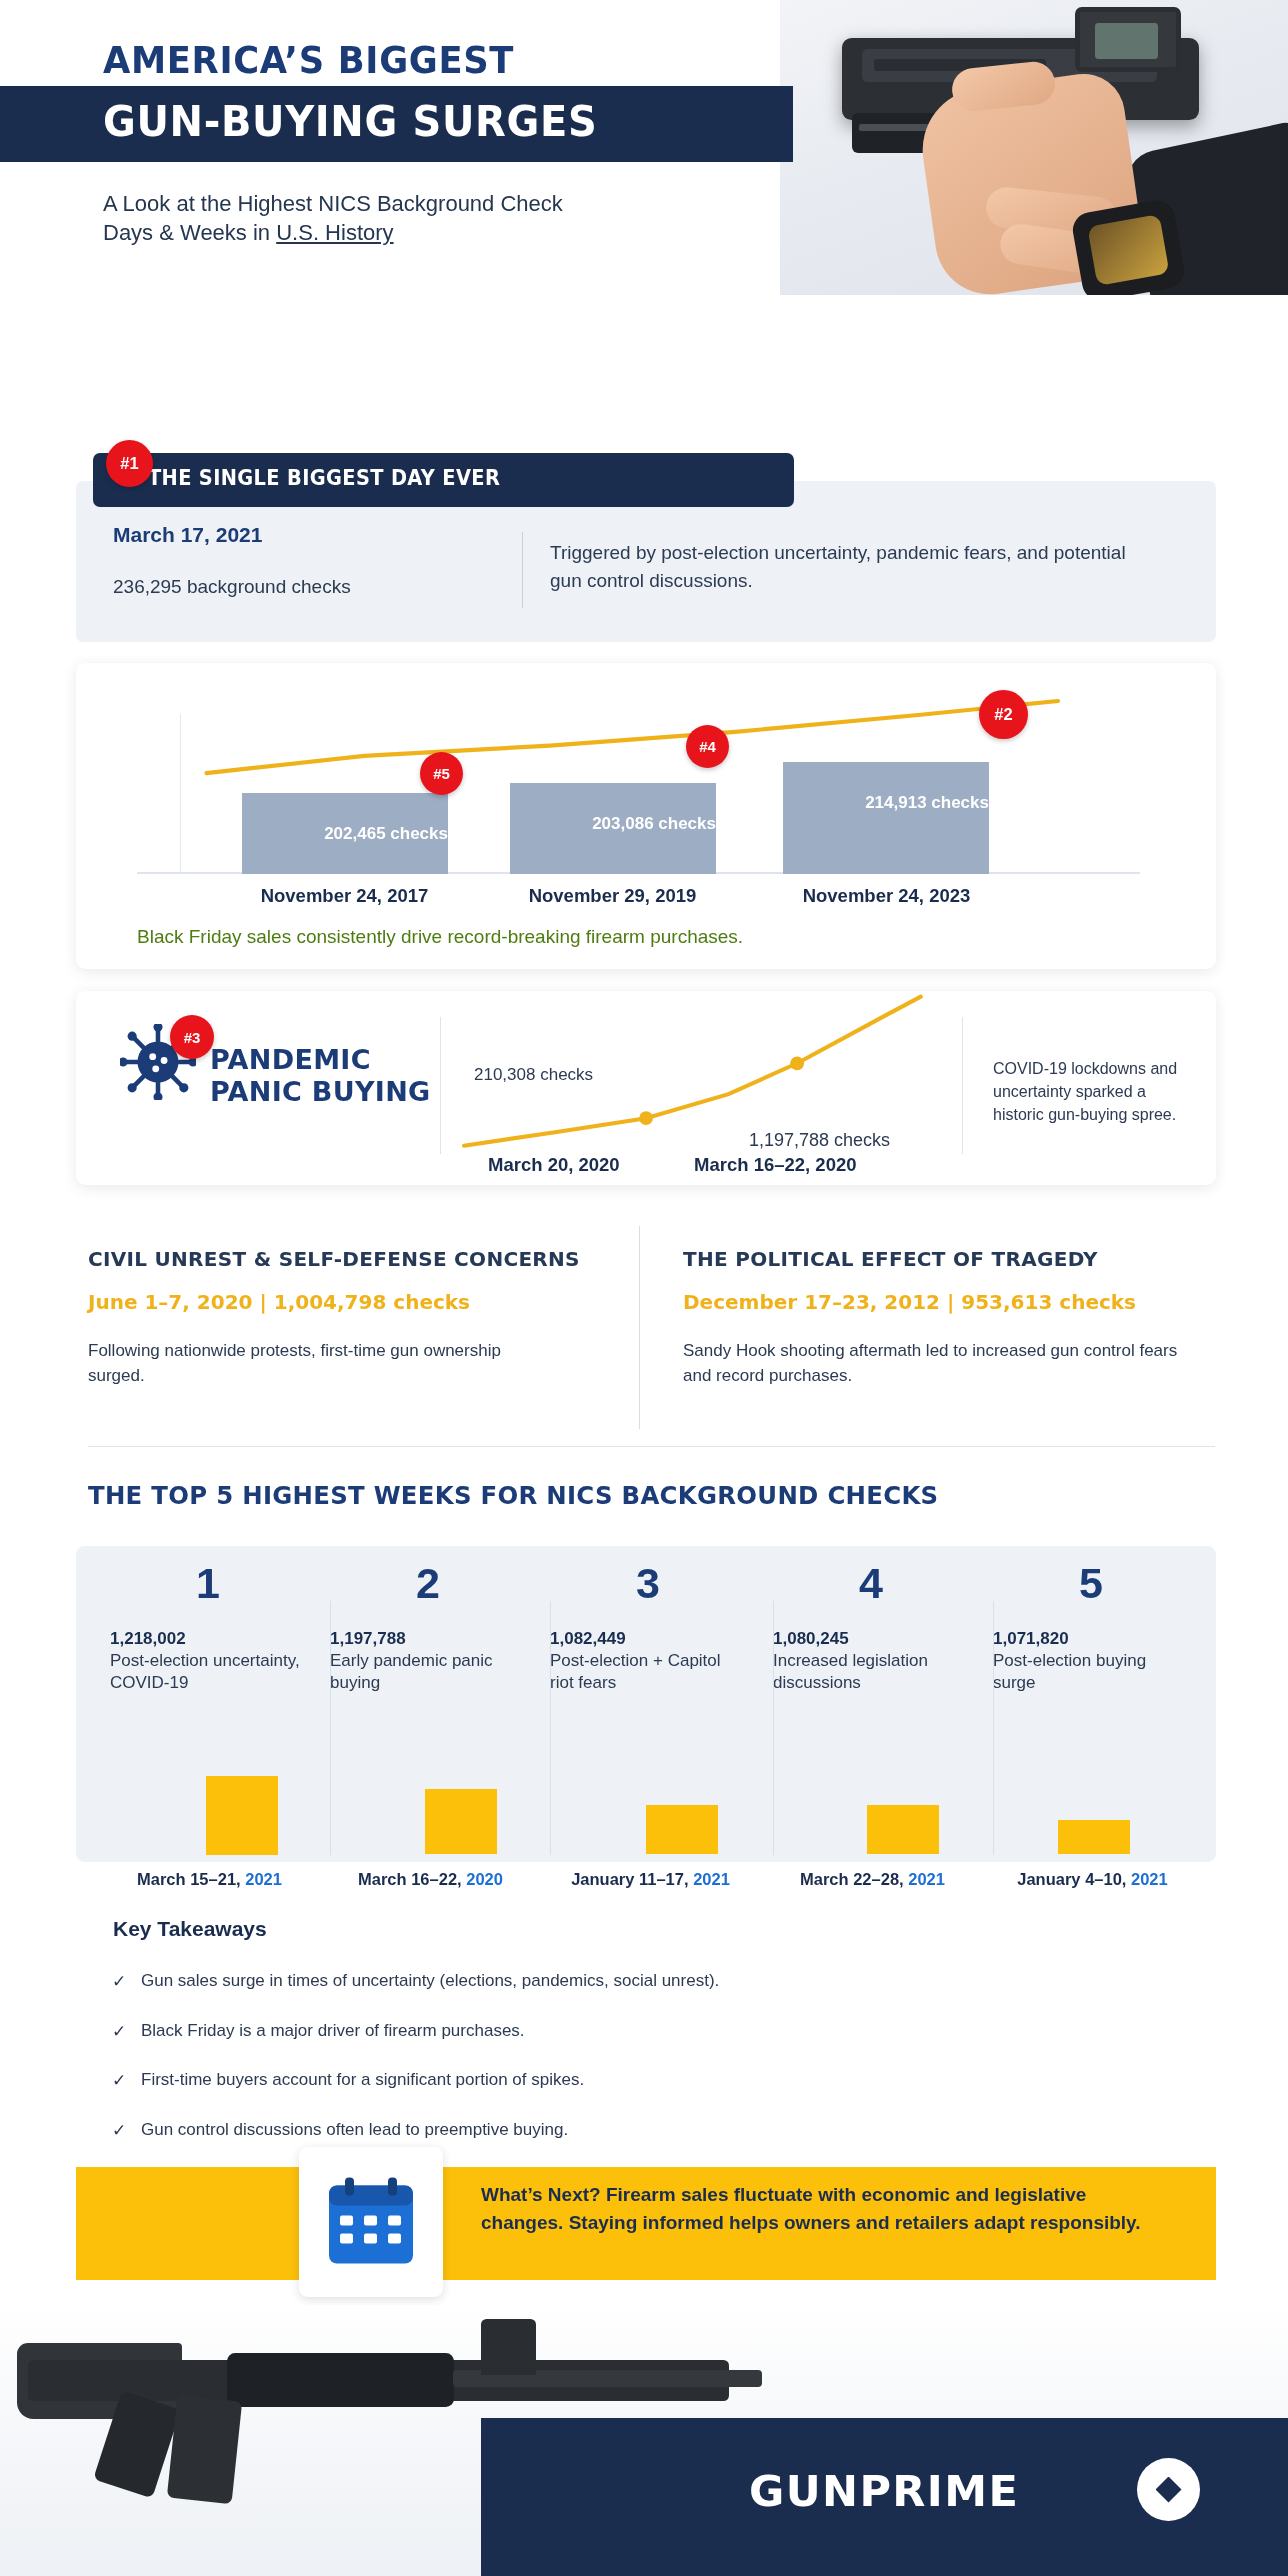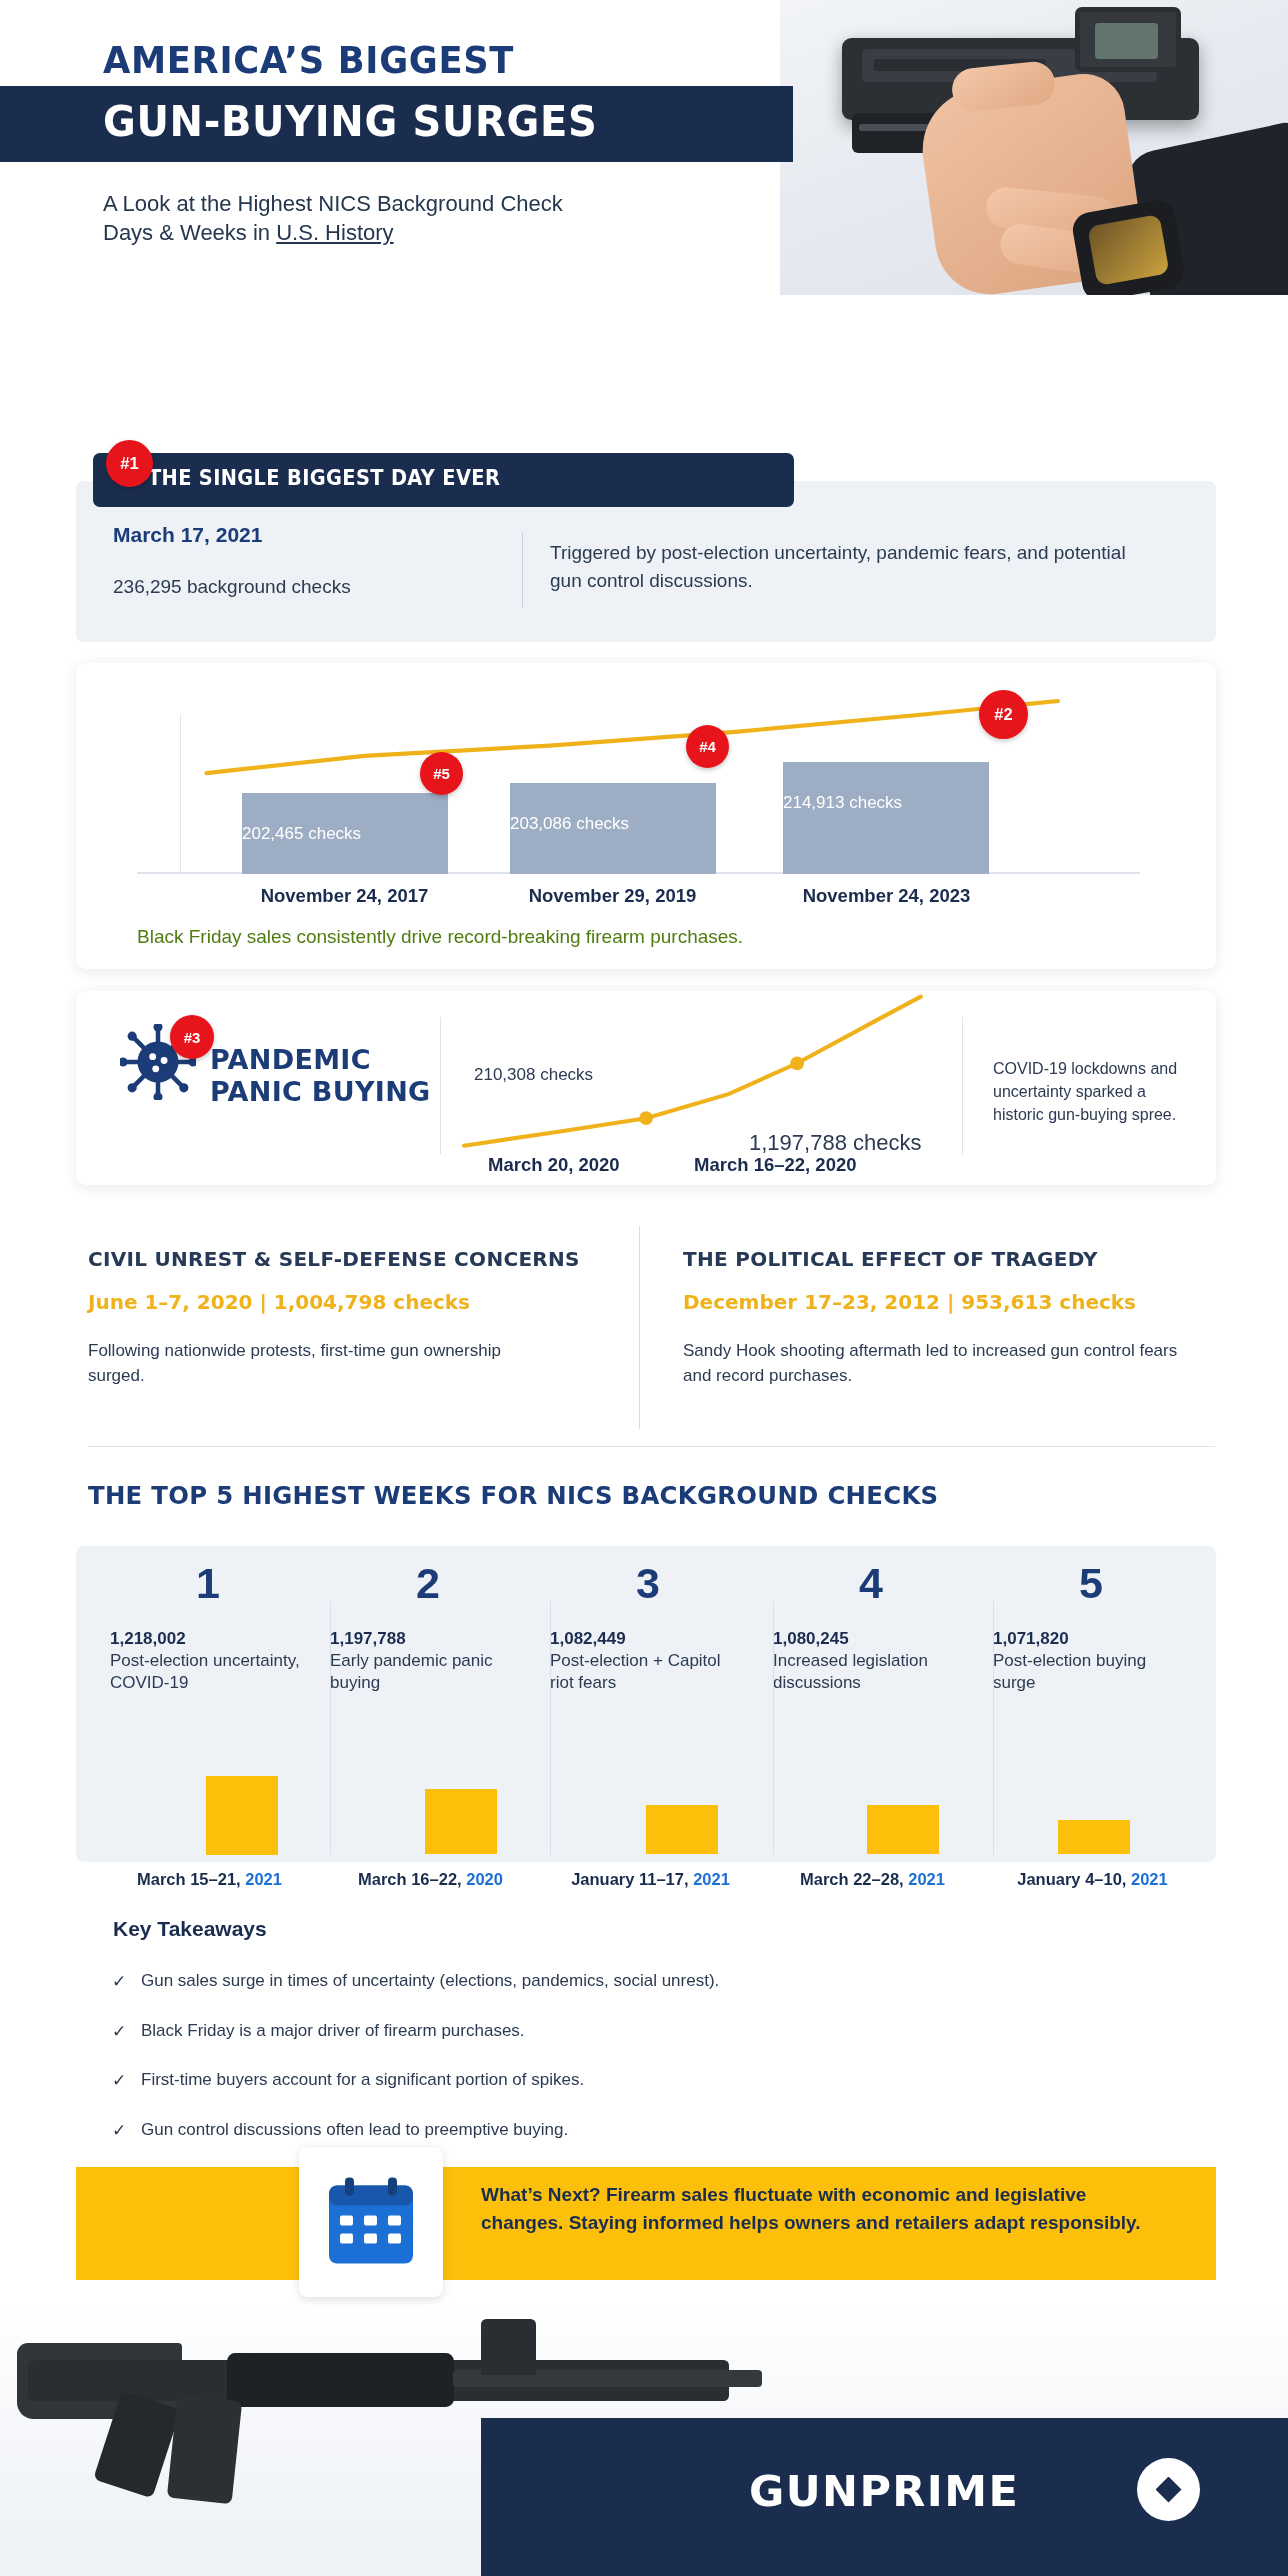--- a/index.html
+++ b/index.html
@@ -142,21 +142,21 @@
     position: absolute; left: 137px; top: 872px; width: 1003px; height: 2.1px; background: #dfe4ec;
   }
   .bf-yaxis {
     position: absolute; left: 180px; top: 714px; width: 1.4px; height: 159px; background: #e3e7ee;
   }
   .bf-bar { position: absolute; background: #9dadc4; }
   .bfb1 { left: 242px; top: 793px; width: 206px; height: 81px; }
   .bfb2 { left: 510px; top: 783px; width: 206px; height: 91px; }
   .bfb3 { left: 783px; top: 762px; width: 206px; height: 112px; }
   .bf-lbl {
-    position: absolute; color: #ffffff; font-size: 17px; font-weight: 400; text-align: left;
+    position: absolute; color: #ffffff; font-size: 17px; font-weight: 700; text-align: right;
   }
   .bf-l1 { left: 242px; top: 824px; width: 206px; }
   .bf-l2 { left: 510px; top: 814px; width: 206px; }
   .bf-l3 { left: 783px; top: 793px; width: 206px; }
   .bf-date {
     position: absolute; font-size: 18.5px; font-weight: 700; color: #1b2d4f; text-align: center;
   }
   .bf-d1 { left: 214px; top: 885px; width: 261px; }
   .bf-d2 { left: 482px; top: 885px; width: 261px; }
   .bf-d3 { left: 756px; top: 885px; width: 261px; }
@@ -175,21 +175,21 @@
   .virus { position: absolute; left: 120px; top: 1024px; width: 76px; height: 76px; }
   .pp-title {
     position: absolute; left: 210px; top: 1044px; font-size: 27px; font-weight: 800;
     color: #1c3c78; line-height: 1.2; font-family: "DejaVu Sans", sans-serif;
     letter-spacing: 0.3px;
   }
   .b3 { left: 170px; top: 1015px; width: 44px; height: 44px; font-size: 15px; }
   .pp-divL { position: absolute; left: 440px; top: 1017px; width: 1.4px; height: 137px; background: #dfe4ec; }
   .pp-divR { position: absolute; left: 962px; top: 1017px; width: 1.4px; height: 137px; background: #dfe4ec; }
   .pp-v1 { position: absolute; left: 474px; top: 1065px; font-size: 17px; color: #2c3a52; }
-  .pp-v2 { position: absolute; left: 749px; top: 1130px; font-size: 22px; color: #2c3a52; }
+  .pp-v2 { position: absolute; left: 749px; top: 1130px; font-size: 18px; color: #2c3a52; }
   .pp-d1 { position: absolute; left: 488px; top: 1154px; font-size: 18.5px; font-weight: 700; color: #1b2d4f; }
   .pp-d2 { position: absolute; left: 694px; top: 1154px; font-size: 18.5px; font-weight: 700; color: #1b2d4f; }
   .pp-desc {
     position: absolute; left: 993px; top: 1057px; width: 206px;
     font-size: 16px; line-height: 1.45; color: #2c3a52;
   }
 
   
   .col-div { position: absolute; left: 639px; top: 1226px; width: 1.4px; height: 203px; background: #d7dde6; }
   .cc-h {

